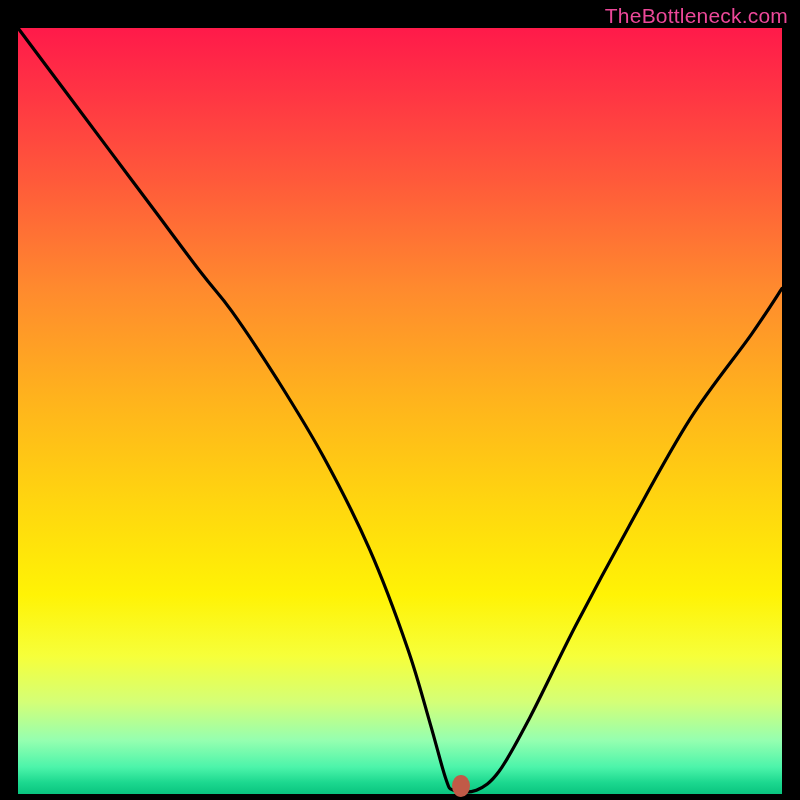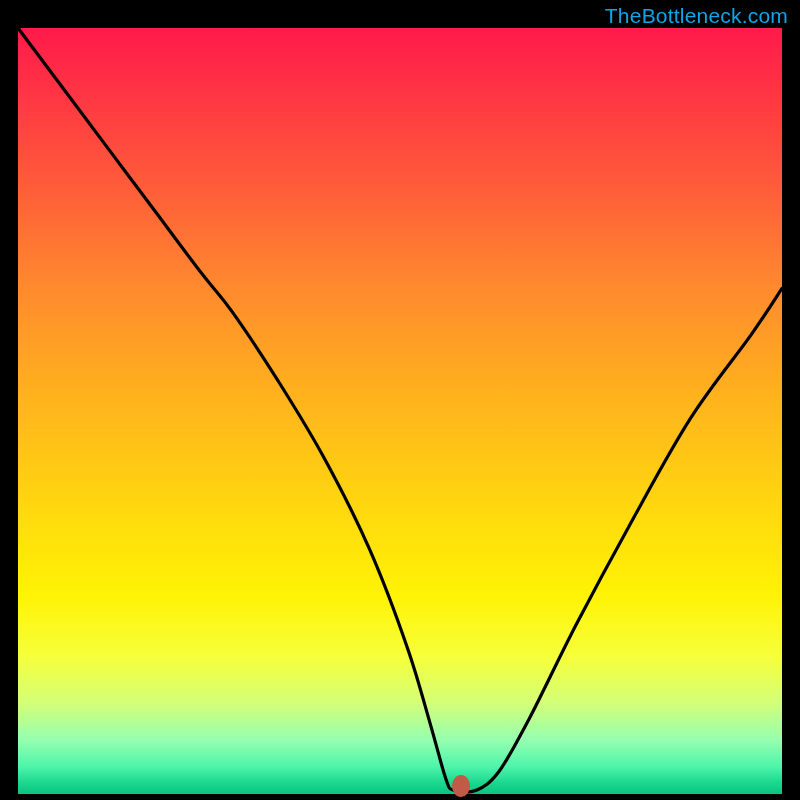--- a/index.html
+++ b/index.html
@@ -55,21 +55,21 @@
     border-radius: 9px / 11px;
     background: #c15a47;
     transform: translate(-50%, -50%);
   }
   .watermark {
     position: absolute;
     top: 4px;
     right: 12px;
     font-family: Arial, Helvetica, sans-serif;
     font-size: 21px;
-    color: #0ea5e9;
+    color: #ec4899;
     letter-spacing: 0.2px;
     user-select: none;
   }
 </style>
 </head>
 <body>
 
 <div class="watermark">TheBottleneck.com</div>
 
 <div class="frame">

